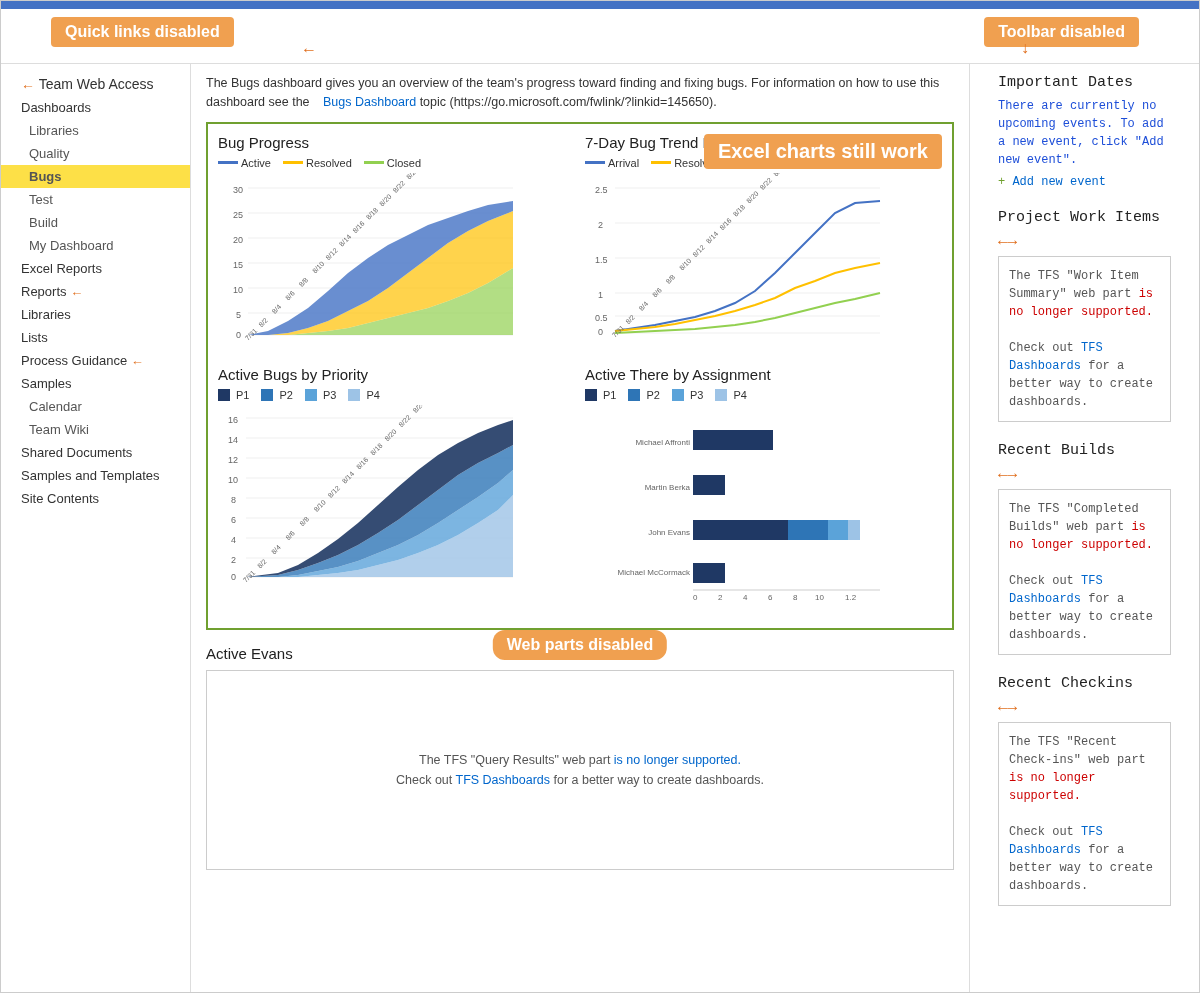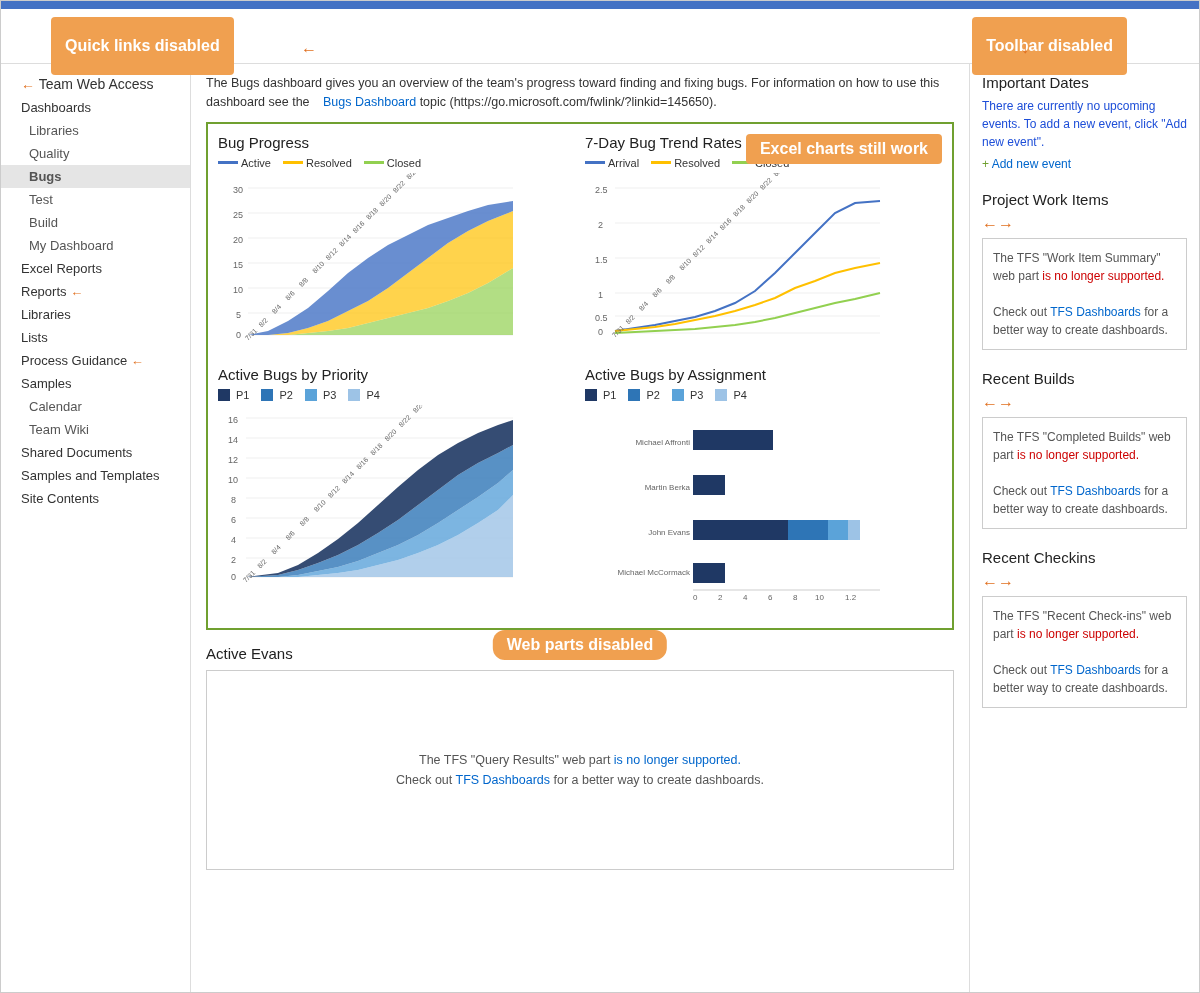--- a/index.html
+++ b/index.html
@@ -10,31 +10,31 @@
     
     .top-bar { height: 8px; background: #4472C4; }
 
     
     .callout {
       position: absolute;
       background: #f0a050;
       color: #fff;
       font-size: 16px;
       font-weight: bold;
-      padding: 20px 14px;
+      padding: 6px 14px;
       border-radius: 4px;
     }
     .callout-quick { top: 8px; left: 50px; }
-    .callout-toolbar { top: 8px; right: 72px; }
+    .callout-toolbar { top: 8px; right: 60px; }
     .callout-excel { 
       position: absolute;
       top: 10px; right: 10px;
       background: #f0a050;
       color: #fff;
-      font-size: 16px;
+      font-size: 20px;
       font-weight: bold;
       padding: 6px 14px;
       border-radius: 4px;
       z-index: 10;
     }
 
     .main-content { display: flex; flex: 1; }
 
     
     .sidebar {
@@ -42,21 +42,21 @@
       min-width: 190px;
       border-right: 1px solid #ddd;
       padding: 8px 0;
       font-size: 13px;
     }
     .sidebar-item {
       padding: 4px 20px;
       cursor: pointer;
       color: #333;
     }
-    .sidebar-item.active { background: #e5e5e5; font-weight: bold; }
+    .sidebar-item.active { background: #fde047; font-weight: bold; }
     .sidebar-item.top-level { font-size: 14px; color: #333; }
     .sidebar-item.sub { padding-left: 28px; color: #555; }
     .sidebar-item.section { font-size: 13px; color: #333; }
 
     
     .content-area { flex: 1; padding: 10px 15px; overflow: auto; }
 
     
     .desc-text { font-size: 12.5px; color: #333; margin-bottom: 10px; line-height: 1.5; }
     .desc-text a { color: #0066cc; text-decoration: none; margin-left: 10px; }
@@ -92,22 +92,23 @@
       font-size: 12.5px;
       line-height: 1.6;
     }
     .webpart-box a { color: #0066cc; text-decoration: none; }
     .red-text { color: #cc0000; }
 
     
     .right-panel {
       width: 230px;
       min-width: 230px;
-      padding: 10px 12px;
+      padding: 10px 28px;
       border-left: 1px solid #ddd;
+      font-family: Liberation Mono, monospace;
     }
     .panel-section { margin-bottom: 20px; }
     .panel-title { font-size: 15px; font-weight: 500; margin-bottom: 6px; color: #222; }
     .panel-text { font-size: 12px; color: #1d4ed8; line-height: 1.5; margin-bottom: 6px; }
     .add-event { color: #0066cc; font-size: 12px; cursor: pointer; }
     .add-event::before { content: '+ '; color: #70a030; }
     .panel-box {
       border: 1px solid #ccc;
       padding: 10px;
       font-size: 12px;
@@ -354,21 +355,21 @@
                 <text transform="rotate(-45)" x="180" y="0">8/18</text>
                 <text transform="rotate(-45)" x="200" y="0">8/20</text>
                 <text transform="rotate(-45)" x="220" y="0">8/22</text>
                 <text transform="rotate(-45)" x="240" y="0">8/24</text>
                 <text transform="rotate(-45)" x="260" y="0">8/26</text>
               </g>
             </svg>
           </div>
 
           <div class="chart-box">
-            <div class="chart-title">Active Bugs by Assignment</div>
+            <div class="chart-title">Active There by Assignment</div>
             <div class="chart-legend">
               <div class="legend-item">
                 <span style="width:12px;height:12px;background:#1F3864;display:inline-block;margin-right:3px;"></span>P1
               </div>
               <div class="legend-item">
                 <span style="width:12px;height:12px;background:#2E75B6;display:inline-block;margin-right:3px;"></span>P2
               </div>
               <div class="legend-item">
                 <span style="width:12px;height:12px;background:#5BA3D9;display:inline-block;margin-right:3px;"></span>P3
               </div>

